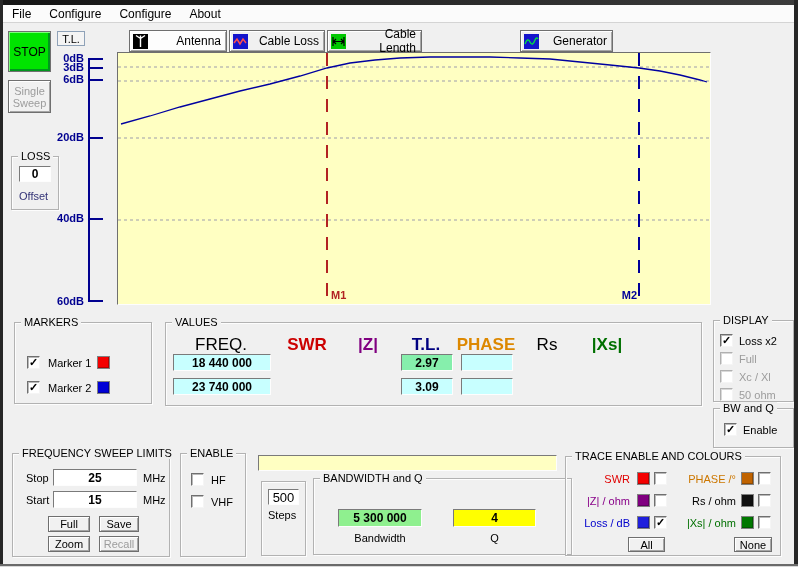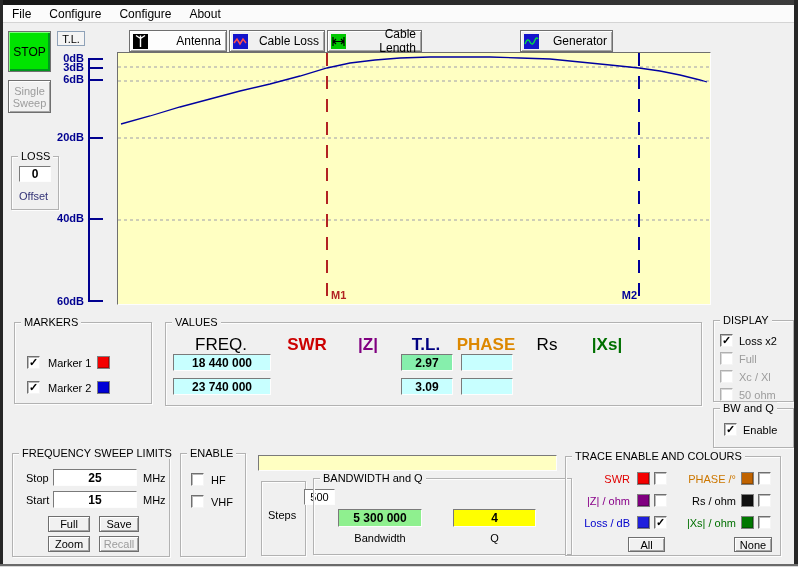--- a/index.html
+++ b/index.html
@@ -199,21 +199,21 @@
     <span class="gb-title">ENABLE</span>
     <span class="cb" style="left:10px;top:19px;"></span>
     <span class="lbl" style="left:30px;top:20px;">HF</span>
     <span class="cb" style="left:10px;top:41px;"></span>
     <span class="lbl" style="left:30px;top:42px;">VHF</span>
   </div>
 
   <div class="sunken" style="position:absolute;left:258px;top:455px;width:299px;height:16px;background:#ffffc2;"></div>
 
   <div class="gb" style="left:261px;top:481px;width:45px;height:75px;">
-    <input class="field3d" style="left: 6px; top: 7px; width: 31px; height: 16px; font-size: 11px; font-weight: normal; margin-left: 36px;" value="500">
+    <input class="field3d" style="left: 6px; top: 7px; width: 31px; height: 16px; font-size: 13px; font-weight: normal;" value="500">
     <span class="lbl" style="left:6px;top:27px;">Steps</span>
   </div>
 
   <div class="gb" style="left:313px;top:478px;width:259px;height:77px;">
     <span class="gb-title">BANDWIDTH and Q</span>
     <div class="field3d" style="left: 24px; top: 30px; width: 84px; height: 18px; background: rgb(143, 240, 143);">5 300 000</div>
     <span class="lbl" style="left:24px;top:53px;width:84px;text-align:center;">Bandwidth</span>
     <div class="field3d" style="left: 139px; top: 30px; width: 83px; height: 18px; background: rgb(255, 255, 0);">4</div>
     <span class="lbl" style="left:139px;top:53px;width:83px;text-align:center;">Q</span>
   </div>

